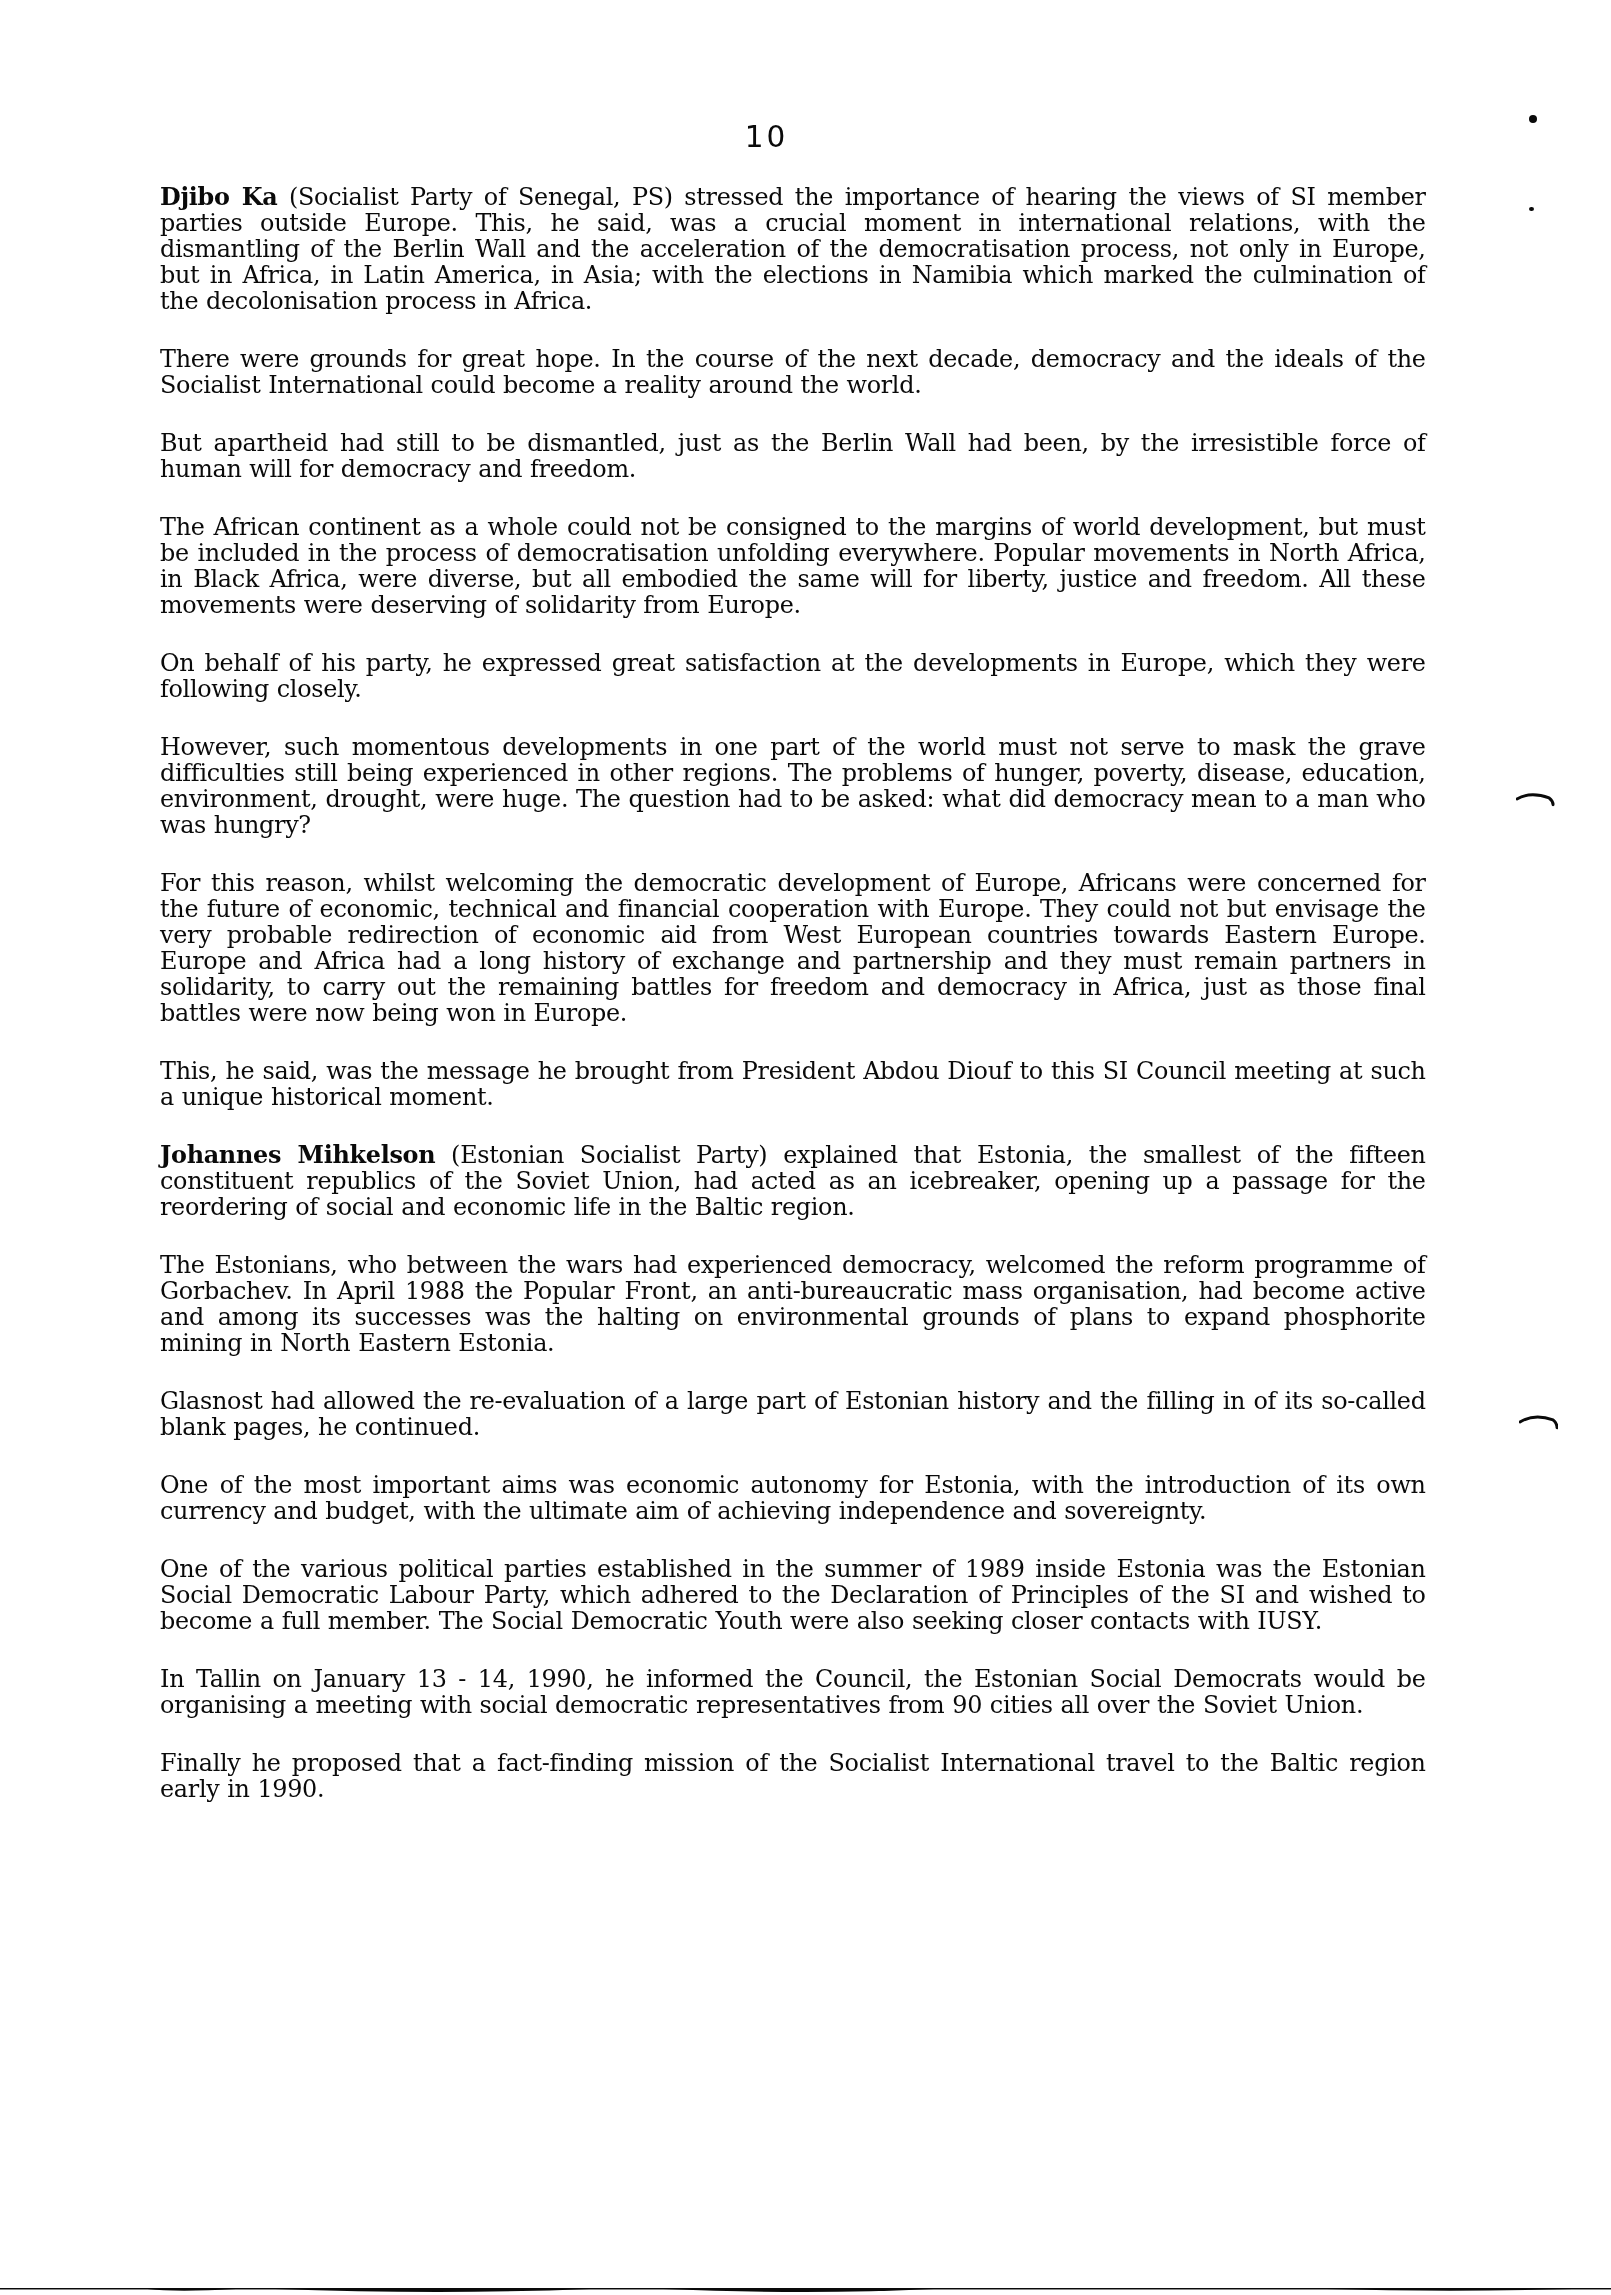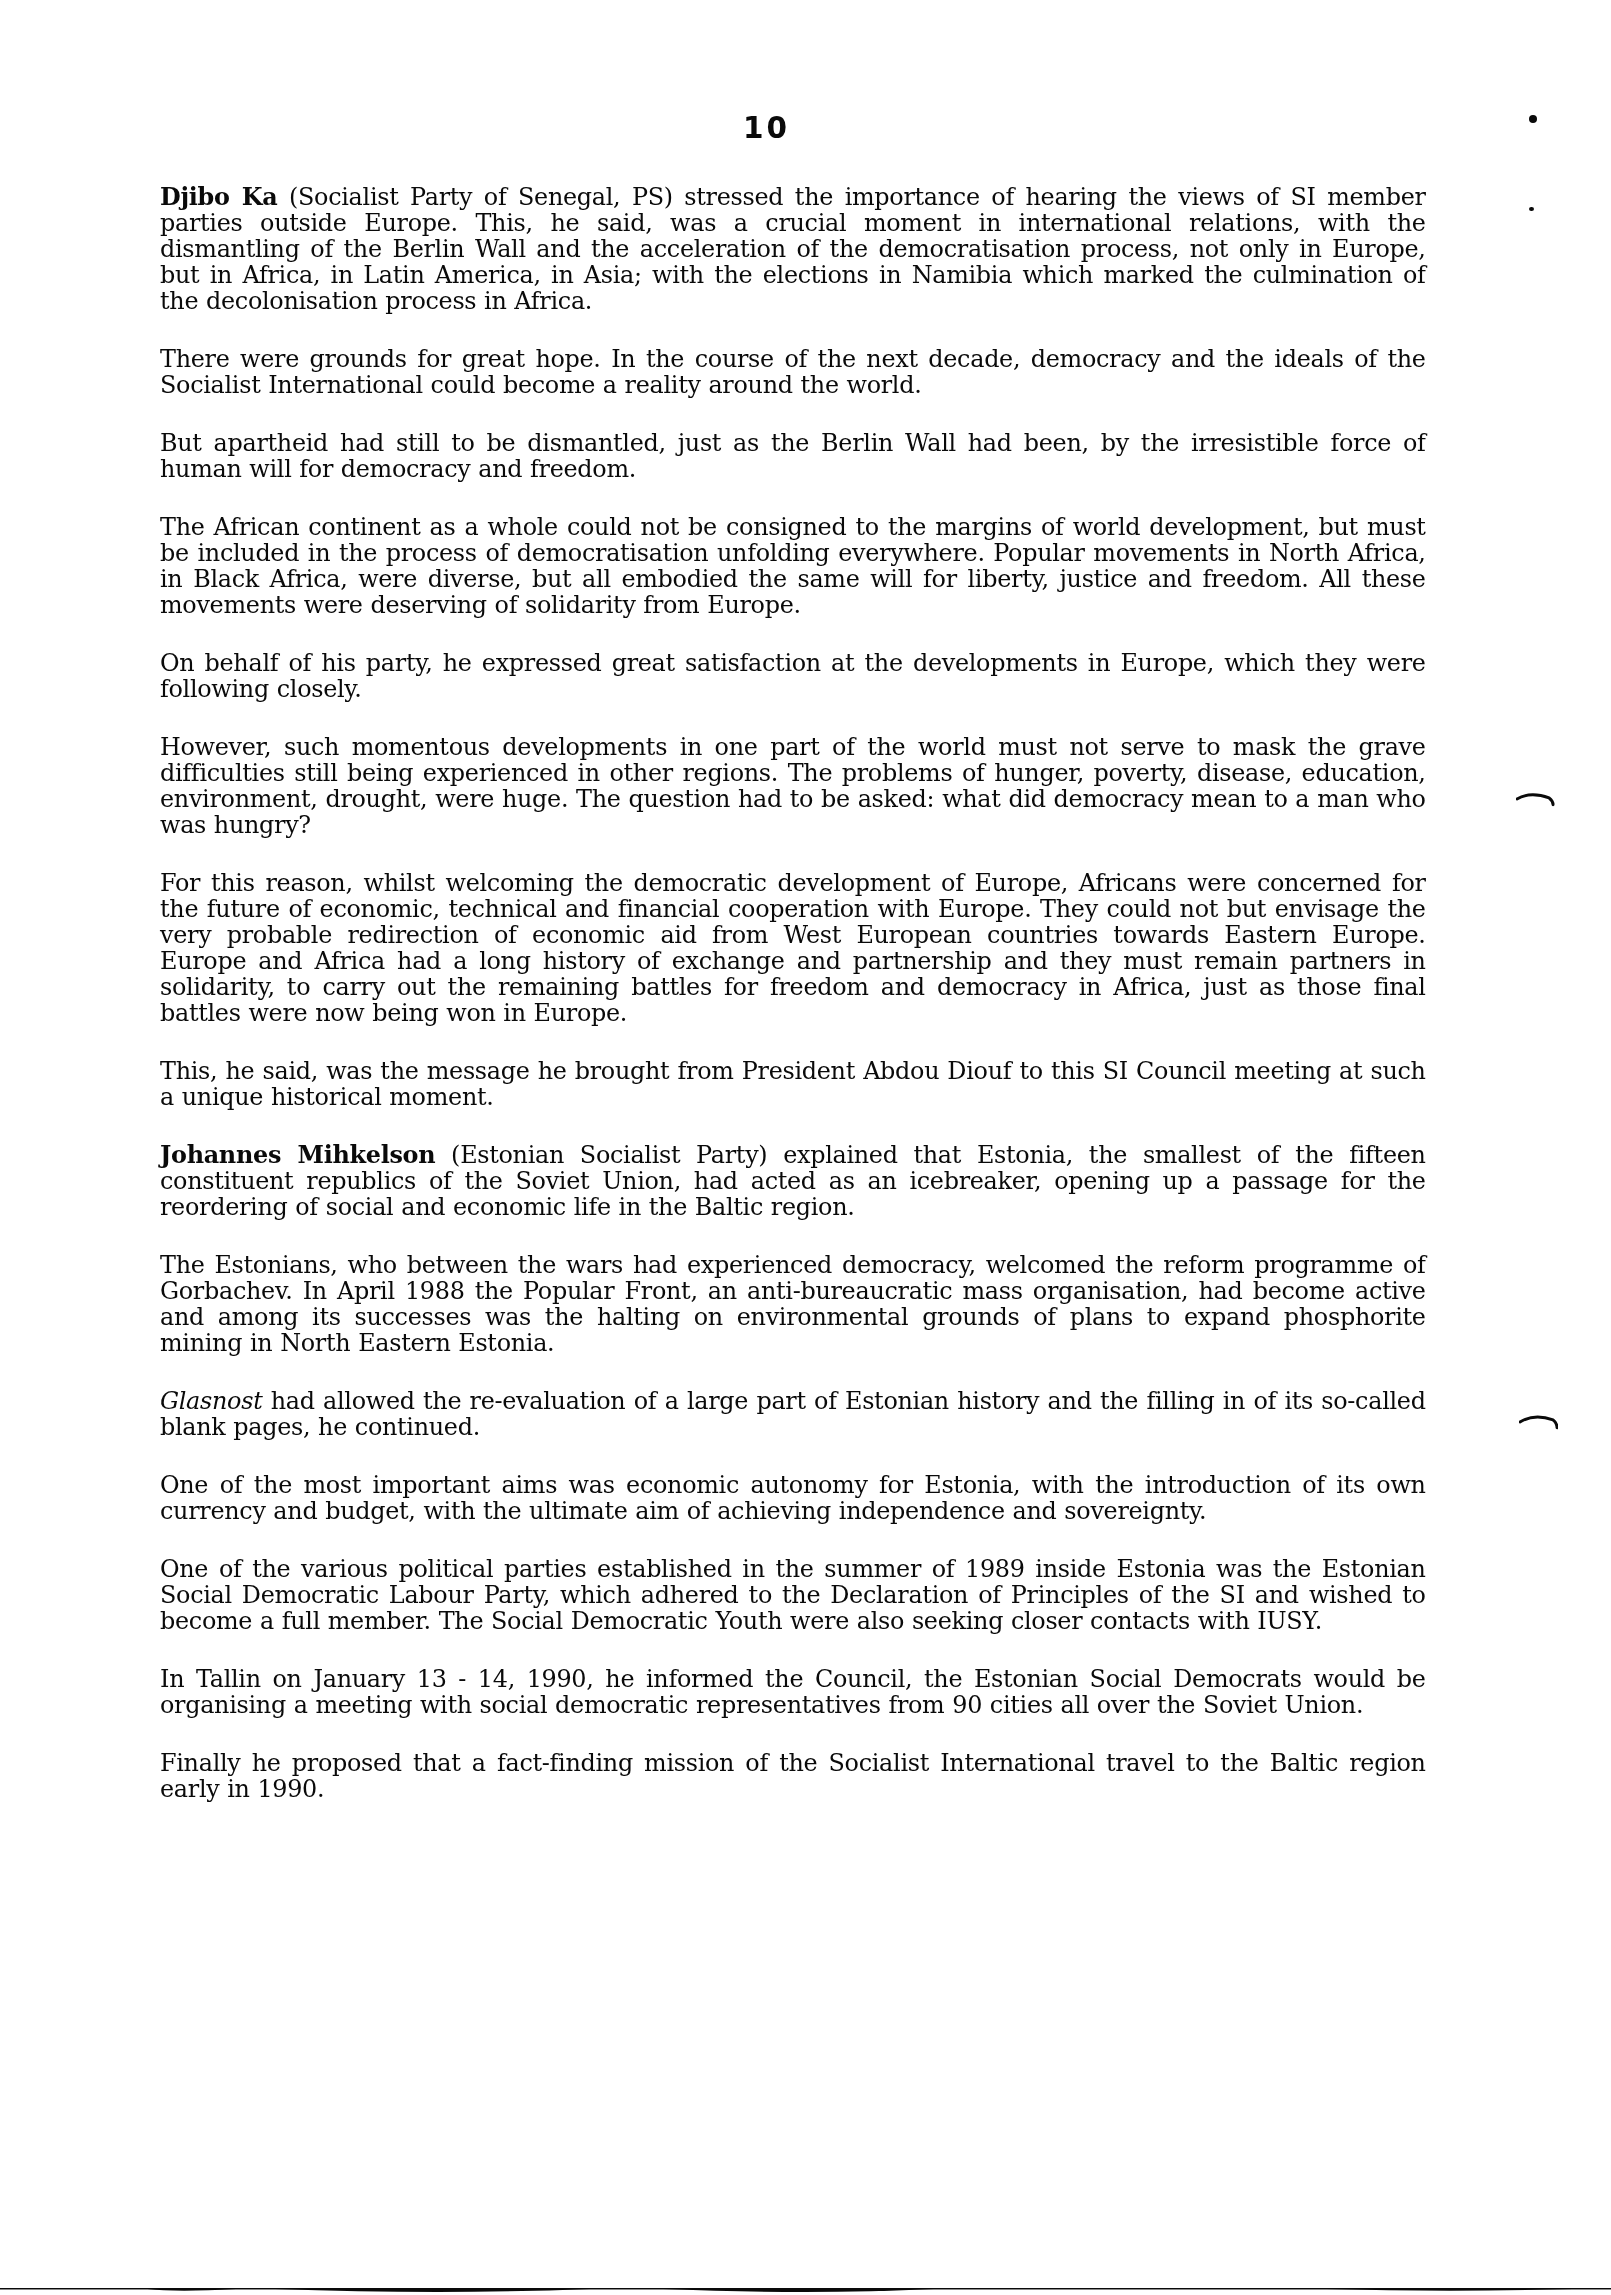--- a/index.html
+++ b/index.html
@@ -17,28 +17,27 @@
     }
     .page {
       position: absolute;
       left: 0; top: 0;
       width: 1612px;
       height: 2295px;
     }
     .page-number {
       position: absolute;
       left: 727px;
-      top: 111px;
+      top: 120px;
       width: 79px;
       text-align: center;
       font-family: "DejaVu Sans", "Liberation Sans", sans-serif;
       font-size: 29.5px;
       letter-spacing: 2.9px;
       line-height: 34px;
-      font-weight: bold;
     }
     .body-text {
       position: absolute;
       left: 160px;
       top: 184px;
       width: 1272px;
     }
     .para {
       margin: 0 0 32px 0;
       font-size: 24px;
@@ -46,21 +45,20 @@
       text-align: justify;
       letter-spacing: -0.3px;
       word-spacing: 0.5px;
       transform: scaleX(0.995);
       transform-origin: left top;
     }
     .para .speaker {
       font-weight: bold;
     }
     .para .emph {
-      font-style: italic;
     }
     .dot {
       position: absolute;
       background: #0a0a0a;
       border-radius: 50%;
     }
     .hook {
       position: absolute;
       width: 39px;
       height: 24.6px;

